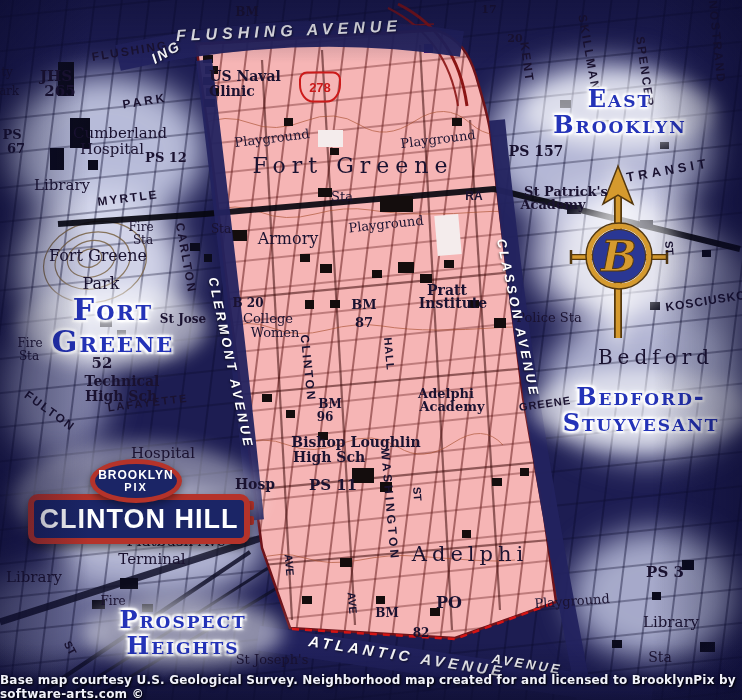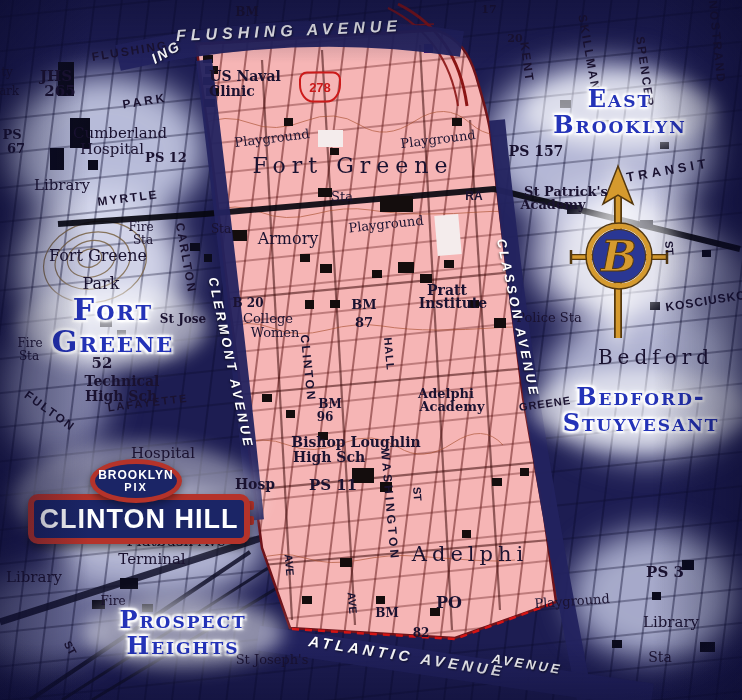--- a/index.html
+++ b/index.html
@@ -373,14 +373,15 @@
 <div class="sign-tab tab2"></div>
 <div class="sign">
   <span class="sign-name">CLINTON HILL</span>
 </div>
 <div class="sign-oval">
   <span class="l1">BROOKLYN</span>
   <span class="l2">PIX</span>
 </div>
 
 <div class="vignette"></div>
+<div class="footer">Base map courtesy U.S. Geological Survey. Neighborhood map created for and licensed to BrooklynPix by software-arts.com ©</div>
 
 </div>
 
 </body></html>

